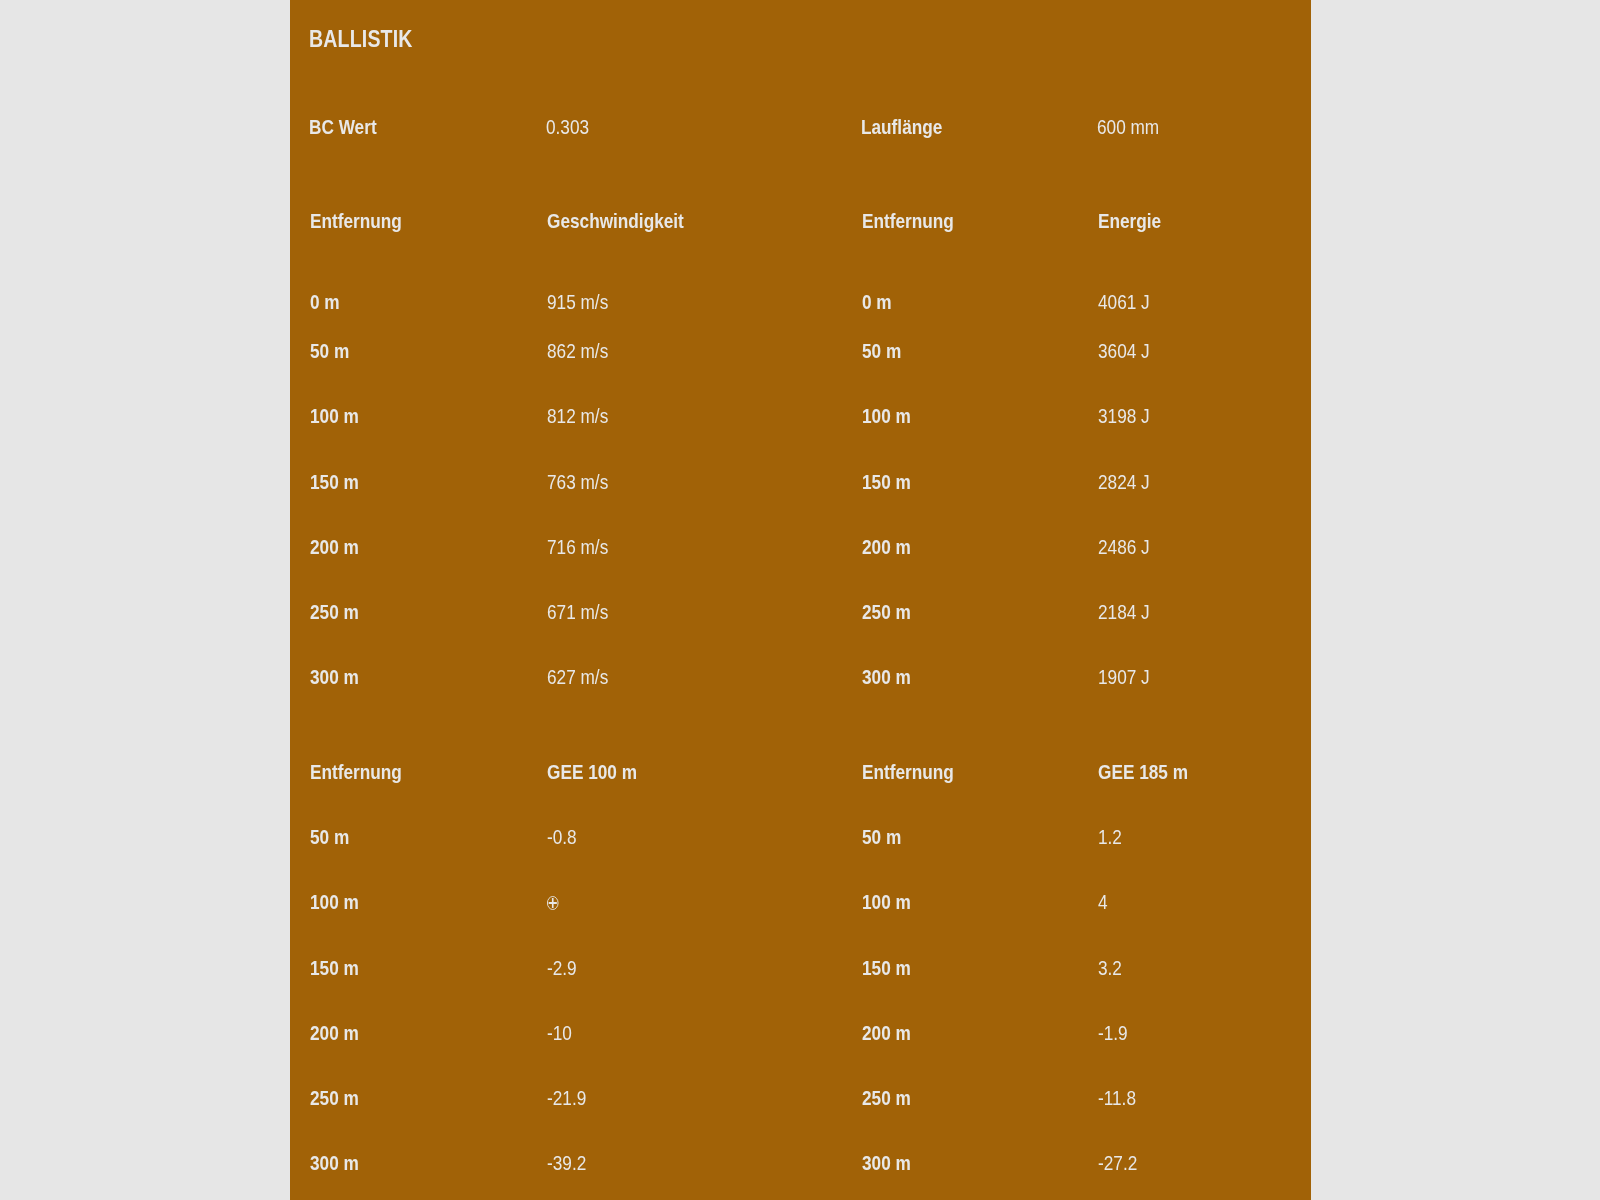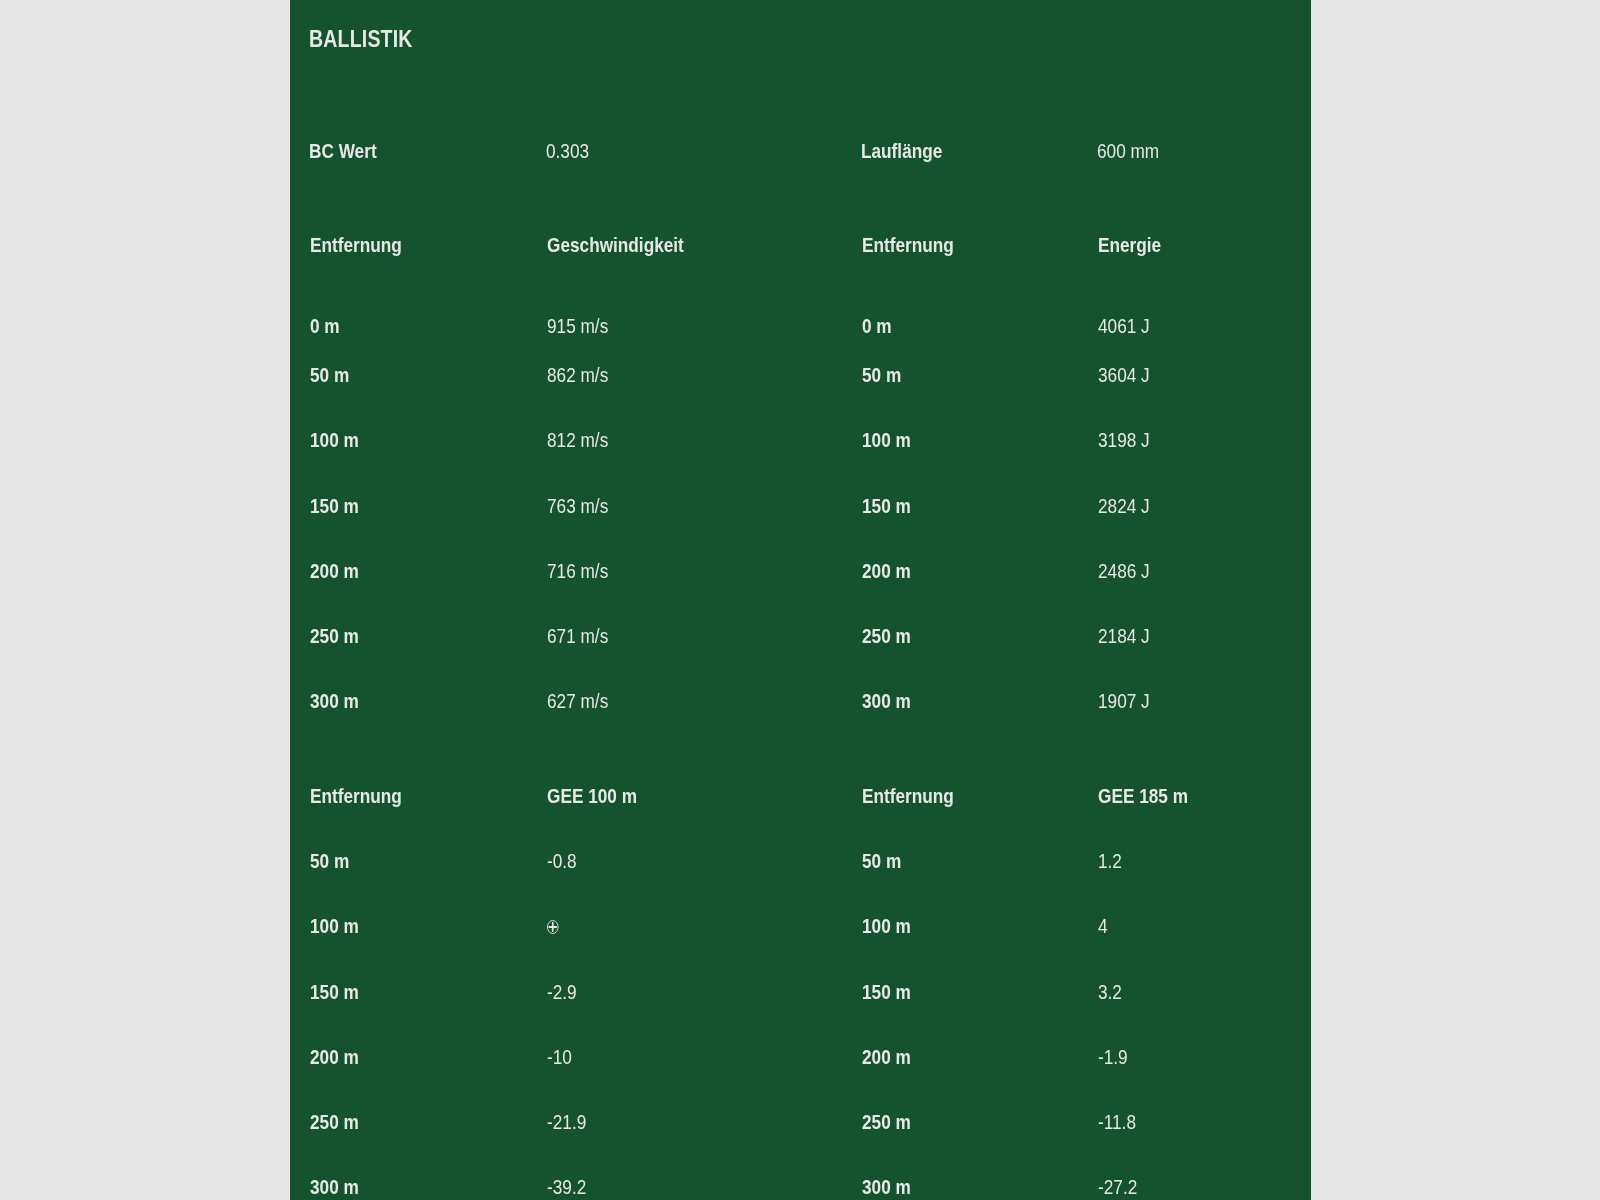--- a/index.html
+++ b/index.html
@@ -1,20 +1,20 @@
 <!DOCTYPE html>
 <html><head>
 <meta charset="utf-8">
 <style>
   html, body { margin:0; padding:0; }
   body { width:1600px; height:1200px; background:#e6e6e6; overflow:hidden; position:relative;
          font-family:"Liberation Sans", sans-serif; }
-  .panel { position:absolute; left:290px; top:0; width:1021px; height:1200px; background:#14532d; color:#e8e8e8; }
+  .panel { position:absolute; left:290px; top:0; width:1021px; height:1200px; background:#a16207; color:#e8e8e8; }
   .title { position:absolute; left:19px; top:26px; font-size:23px; font-weight:bold; letter-spacing:0.2px; transform:scaleX(0.85); transform-origin:left; }
-  .row { position:absolute; left:0; width:100%; height:30px;margin-top:24px; }
+  .row { position:absolute; left:0; width:100%; height:30px; }
   .cell { position:absolute; top:0; font-size:21px; white-space:nowrap; transform:scaleX(0.82); transform-origin:left; }
   .c1 { left:20px; } .c2 { left:257px; } .c3 { left:572px; } .c4 { left:808px; }
   .b { font-weight:bold; }
   .v { font-weight:normal; }
   .meta .c1, .meta .c3 { left:19px; }
   .meta .c3 { left:571px; }
   .meta .c2 { left:256px; } .meta .c4 { left:807px; }
   .zero-icon { display:inline-block; width:12px; height:12px; border:1.6px solid #e8e8e8; border-radius:50%; position:relative; top:1px; }
   .zero-icon:before { content:""; position:absolute; left:5px; top:1px; width:1.6px; height:10px; background:#e8e8e8; }
   .zero-icon:after { content:""; position:absolute; top:5px; left:1px; height:1.6px; width:10px; background:#e8e8e8; }

